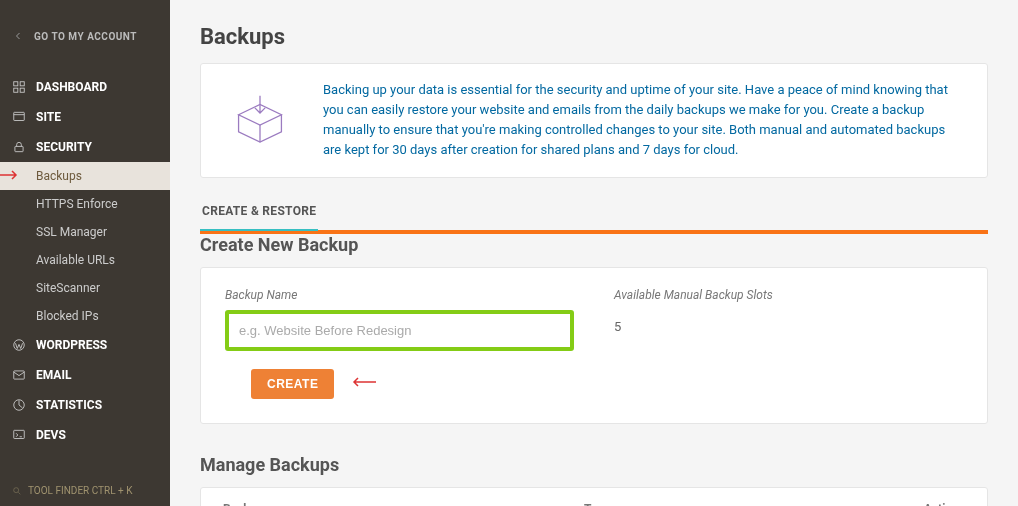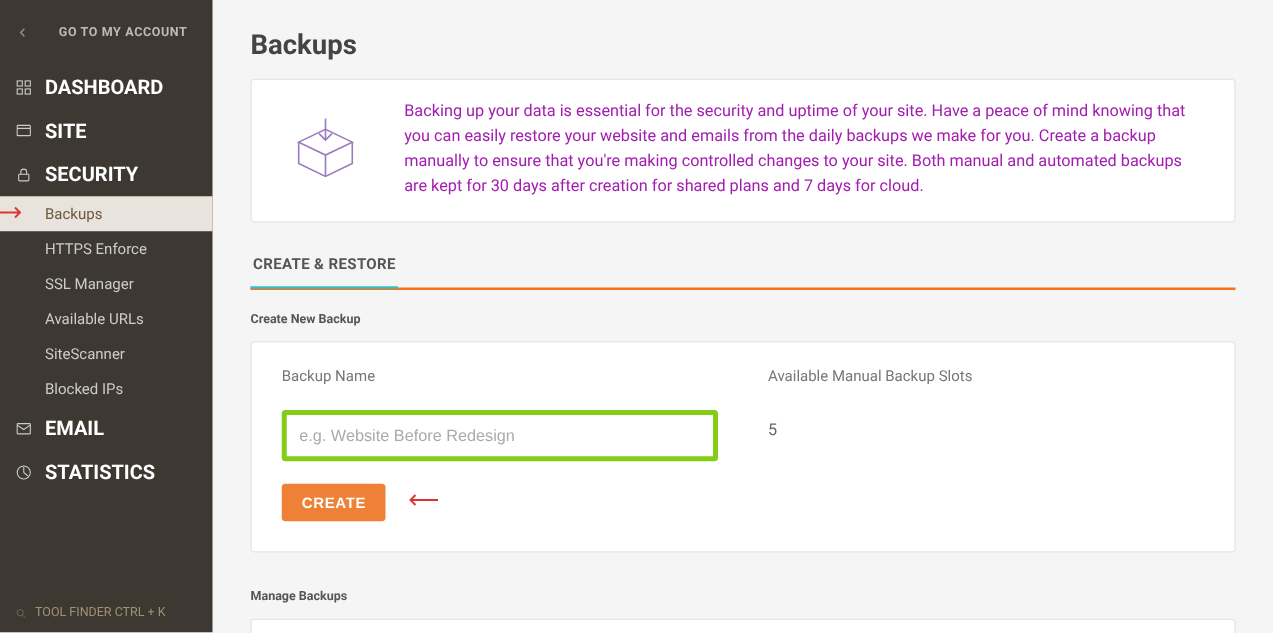--- a/index.html
+++ b/index.html
@@ -1,50 +1,50 @@
 <!DOCTYPE html>
 <html><head>
 <meta charset="utf-8">
 <style>
   * { box-sizing: border-box; margin: 0; padding: 0; }
   body { font-family: -apple-system, BlinkMacSystemFont, "Segoe UI", Roboto, Arial, sans-serif; font-size: 13px; color: #444; background: #f5f5f5; width: 1018px; height: 506px; overflow: hidden; display: flex; }
   .sidebar { width: 170px; background: #3d3832; color: #ccc; display: flex; flex-direction: column; flex-shrink: 0; }
-  .back-link { padding: 20px 12px; font-size: 10px; font-weight: 700; color: #bbb; letter-spacing: .5px; display: flex; align-items: center; gap: 23px; cursor: pointer; }
+  .back-link { padding: 30px 12px; font-size: 10px; font-weight: 700; color: #bbb; letter-spacing: .5px; display: flex; align-items: center; gap: 10px; cursor: pointer; }
   .back-link svg { width: 12px; height: 12px; stroke: #999; }
-  .nav-item { display: flex; align-items: center; gap: 10px; padding: 8px 12px; font-size: 16px; font-weight: 700; color: #fff; cursor: pointer; text-align: right; }
+  .nav-item { display: flex; align-items: center; gap: 10px; padding: 8px 12px; font-size: 12px; font-weight: 700; color: #fff; cursor: pointer; text-align: right; }
   .nav-item .ico { width: 14px; height: 14px; flex-shrink: 0; display: flex; align-items: center; justify-content: center; }
   .nav-item svg { width: 14px; height: 14px; stroke: #ccc; fill: none; stroke-width: 1.5; }
   .sub-item { padding: 7px 12px 7px 36px; font-size: 12px; color: #ccc; cursor: pointer; }
   .sub-item.active { background: #e8e3dc; color: #6d5a3d; position: relative; }
   .arrow-red { position: absolute; left: -2px; top: 50%; transform: translateY(-50%); }
   .arrow-red svg { width: 24px; height: 10px; }
   .tool-finder { padding: 10px 12px; font-size: 10px; color: #a0936f; display: flex; align-items: center; gap: 6px; margin-top: auto; }
   .tool-finder svg { width: 10px; height: 10px; stroke: #a0936f; fill: none; }
 
   .main { flex: 1; padding: 24px 30px; overflow-y: auto; }
   .page-title { font-size: 22px; font-weight: 700; color: #444; margin-bottom: 14px; }
   .intro-card { background: #fff; border: 1px solid #e5e5e5; border-radius: 3px; padding: 16px 24px; display: flex; gap: 28px; align-items: center; margin-bottom: 16px; }
   .intro-icon svg { width: 70px; height: 60px; }
-  .intro-text { font-size: 13px; line-height: 1.55; color: #a21caf; }
+  .intro-text { font-size: 13px; line-height: 1.55; color: #0369a1; }
 
-  .tabs { display: flex; gap: 28px; border-bottom: 2px solid #f97316; margin-bottom: 18px; }
+  .tabs { display: flex; gap: 28px; border-bottom: 4px solid #f97316; }
   .tab { padding: 10px 2px 12px; font-size: 12px; font-weight: 700; letter-spacing: .3px; color: #aaa; cursor: pointer; position: relative; }
   .tab.active { color: #555; }
   .tab.active::after { content: ""; position: absolute; left: 0; right: 0; bottom: -1px; height: 2px; background: #37bfc2; }
 
-  .section-heading { font-size: 10px; font-weight: 700; color: #555; margin-bottom: 12px; }
+  .section-heading { font-size: 18px; font-weight: 700; color: #555; margin-bottom: 12px; }
   .create-card { background: #fff; border: 1px solid #e5e5e5; border-radius: 3px; padding: 20px 24px 24px; margin-bottom: 30px; }
   .form-row { display: flex; gap: 40px; }
   .field { flex: 1; }
-  .label { font-size: 12px; color: #777; margin-bottom: 20px; display: block; }
+  .label { font-size: 12px; color: #777; margin-bottom: 8px; display: block; font-style: italic; }
   .text-input { width: 100%; max-width: 390px; padding: 9px 10px; border: 4px solid #84cc16; border-radius: 3px; font-size: 13px; color: #444; }
   .text-input::placeholder { color: #aaa; }
   .slots-val { font-size: 13px; color: #666; padding-top: 9px; }
   .btn-row { margin-top: 18px; display: flex; align-items: center; gap: 12px; }
-  .btn-create { background: #ee8135; color: #fff; border: none; border-radius: 3px; padding: 8px 16px; font-size: 12px; font-weight: 700; letter-spacing: .5px; cursor: pointer; }
+  .btn-create { background: #ee8135; color: #fff; border: none; border-radius: 3px; padding: 8px 16px; font-size: 12px; font-weight: 700; letter-spacing: .5px; cursor: pointer; margin-left: 26px; }
   .arrow-red2 svg { width: 30px; height: 12px; }
 
   .table-wrap { background: #fff; border: 1px solid #e5e5e5; border-radius: 3px; }
   .table-head, .table-row { display: flex; align-items: center; padding: 14px 22px; border-bottom: 1px solid #eee; }
   .table-head { font-size: 12px; font-weight: 700; color: #777; }
   .col-backup { flex: 1.2; }
   .col-type { flex: 1; }
   .col-actions { width: 80px; text-align: right; }
 </style>
 </head>
@@ -95,34 +95,52 @@
   </div>
   <div class="sub-item"><span>HTTPS Enforce</span></div>
   <div class="sub-item"><span>SSL Manager</span></div>
   <div class="sub-item"><span>Available URLs</span></div>
   <div class="sub-item"><span>SiteScanner</span></div>
   <div class="sub-item"><span>Blocked IPs</span></div>
 
   <div class="nav-item">
     <span class="ico">
         <svg viewBox="0 0 24 24">
+          <circle cx="12" cy="12" r="9"></circle>
+          <path d="M6 9l3 9 3-7 3 7 3-9"></path>
+        </svg>
+      </span>
+    <span>WORDPRESS</span>
+  </div>
+  <div class="nav-item">
+    <span class="ico">
+        <svg viewBox="0 0 24 24">
           <rect x="3" y="5" width="18" height="14" rx="1"></rect>
           <path d="M3 7l9 6 9-6"></path>
         </svg>
       </span>
     <span>EMAIL</span>
   </div>
   <div class="nav-item">
     <span class="ico">
         <svg viewBox="0 0 24 24">
           <circle cx="12" cy="12" r="9"></circle>
           <path d="M12 12V4M12 12l6 5"></path>
         </svg>
       </span>
     <span>STATISTICS</span>
+  </div>
+  <div class="nav-item">
+    <span class="ico">
+        <svg viewBox="0 0 24 24">
+          <rect x="3" y="4" width="18" height="14" rx="1"></rect>
+          <path d="M7 9l3 3-3 3M13 15h4"></path>
+        </svg>
+      </span>
+    <span>DEVS</span>
   </div>
 
   <div class="tool-finder">
     <svg viewBox="0 0 24 24">
         <circle cx="10" cy="10" r="6"></circle>
         <path d="M15 15l5 5"></path>
       </svg>
     <span>TOOL FINDER CTRL + K</span>
   </div>
 </div>

